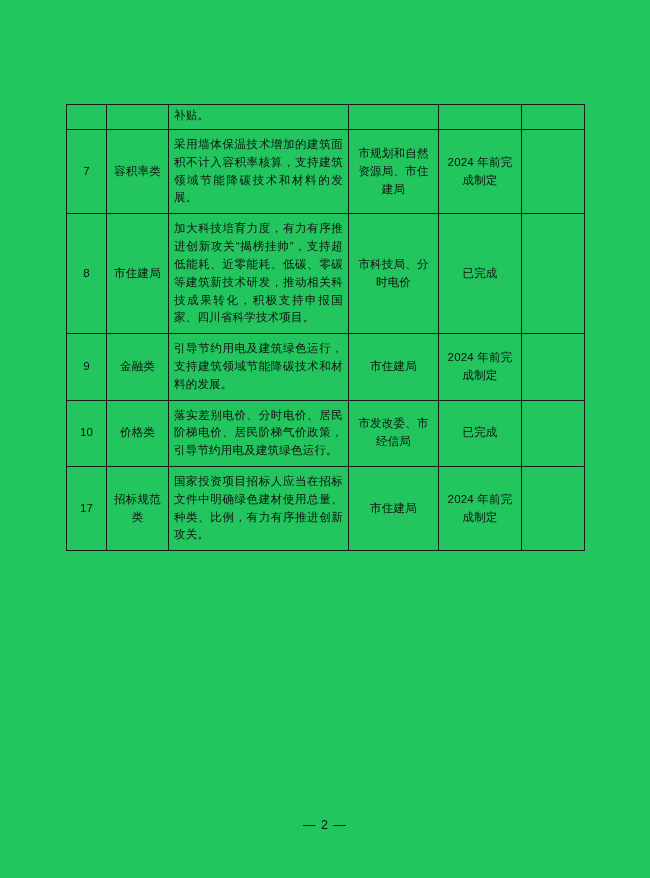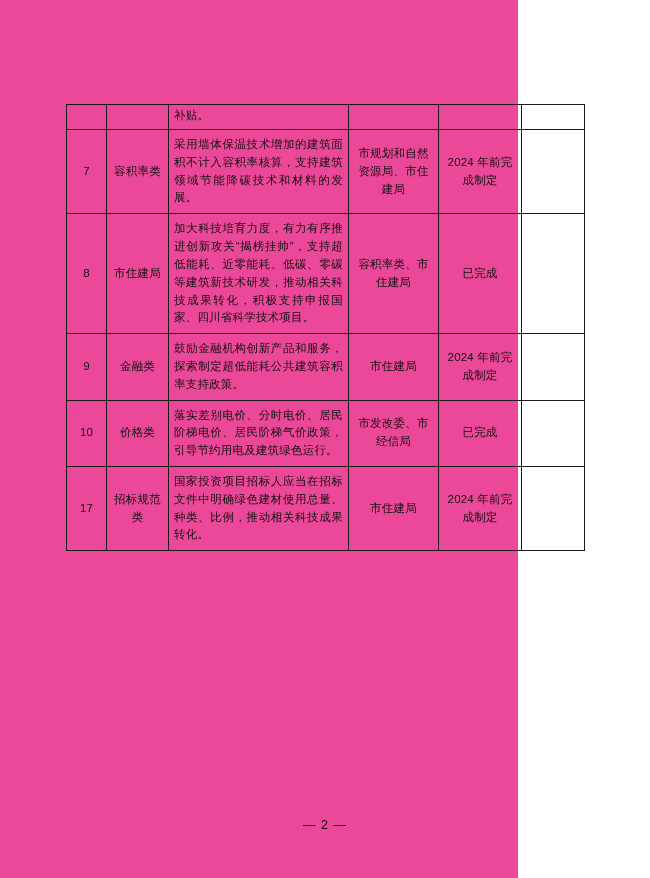--- a/index.html
+++ b/index.html
@@ -12,23 +12,23 @@
     background: #ffffff;
     font-family: "Liberation Sans", sans-serif;
     color: #000000;
     position: relative;
     overflow: hidden;
   }
   .page {
     position: absolute;
     top: 0;
     left: 0;
-    width: 518px;
+    width: 650px;
     height: 878px;
-    background: #ec4899;
+    background: #22c55e;
   }
   .doc-table {
     position: absolute;
     left: 66px;
     top: 104px;
     width: 518px;
     border-collapse: collapse;
     table-layout: fixed;
   }
   .doc-table td {
@@ -105,47 +105,47 @@
         <td class="cell-desc">采用墙体保温技术增加的建筑面积不计入容积率核算，支持建筑领域节能降碳技术和材料的发展。</td>
         <td class="cell-center">市规划和自然资源局、市住建局</td>
         <td class="cell-center">2024 年前完成制定</td>
         <td class="cell-center"></td>
       </tr>
 
       <tr>
         <td class="cell-center">8</td>
         <td class="cell-center">市住建局</td>
         <td class="cell-desc">加大科技培育力度，有力有序推进创新攻关“揭榜挂帅”，支持超低能耗、近零能耗、低碳、零碳等建筑新技术研发，推动相关科技成果转化，积极支持申报国家、四川省科学技术项目。</td>
-        <td class="cell-center">容积率类、市住建局</td>
+        <td class="cell-center">市科技局、分时电价</td>
         <td class="cell-center">已完成</td>
         <td class="cell-center"></td>
       </tr>
 
       <tr>
         <td class="cell-center">9</td>
         <td class="cell-center">金融类</td>
-        <td class="cell-desc">鼓励金融机构创新产品和服务，探索制定超低能耗公共建筑容积率支持政策。</td>
+        <td class="cell-desc">引导节约用电及建筑绿色运行，支持建筑领域节能降碳技术和材料的发展。</td>
         <td class="cell-center">市住建局</td>
         <td class="cell-center">2024 年前完成制定</td>
         <td class="cell-center"></td>
       </tr>
 
       <tr>
         <td class="cell-center">10</td>
         <td class="cell-center">价格类</td>
         <td class="cell-desc">落实差别电价、分时电价、居民阶梯电价、居民阶梯气价政策，引导节约用电及建筑绿色运行。</td>
         <td class="cell-center">市发改委、市经信局</td>
         <td class="cell-center">已完成</td>
         <td class="cell-center"></td>
       </tr>
 
       <tr>
         <td class="cell-center">17</td>
         <td class="cell-center">招标规范类</td>
-        <td class="cell-desc">国家投资项目招标人应当在招标文件中明确绿色建材使用总量、种类、比例，推动相关科技成果转化。</td>
+        <td class="cell-desc">国家投资项目招标人应当在招标文件中明确绿色建材使用总量、种类、比例，有力有序推进创新攻关。</td>
         <td class="cell-center">市住建局</td>
         <td class="cell-center">2024 年前完成制定</td>
         <td class="cell-center"></td>
       </tr>
 
     </tbody>
   </table>
 
   <div class="page-number">
     <span class="pn-inner">— 2 —</span>

